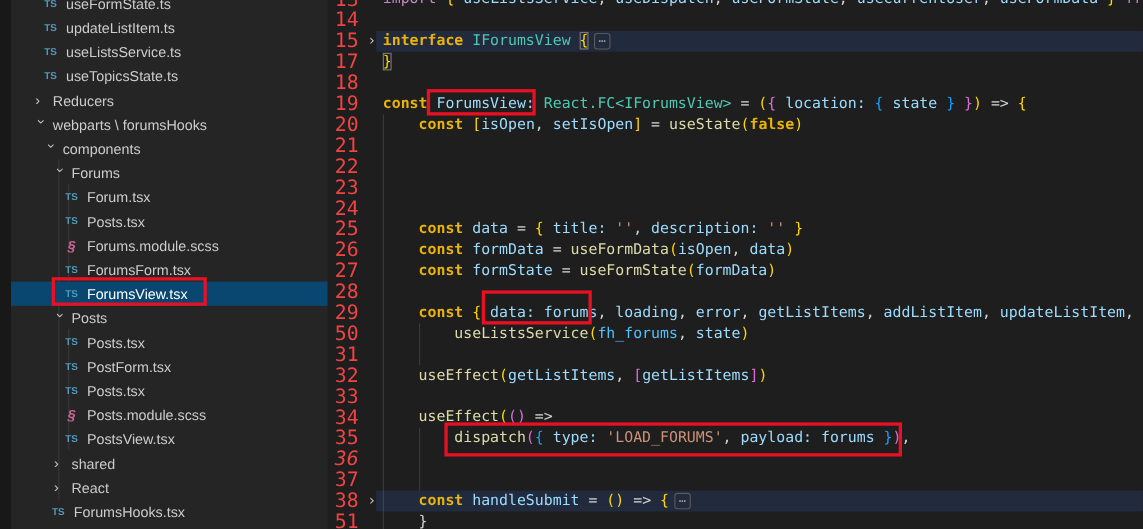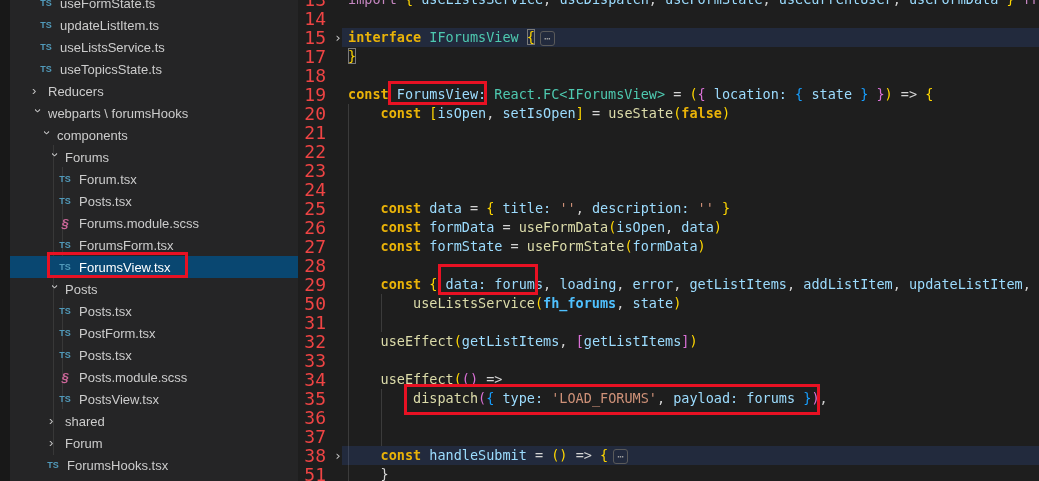--- a/index.html
+++ b/index.html
@@ -34,21 +34,21 @@
   .tk-kw  { color:#eab308;font-weight:bold; }
   .tk-ctl { color:#c586c0; }
   .tk-type{ color:#4ec9b0; }
   .tk-var { color:#9cdcfe; }
   .tk-fn  { color:#dcdcaa; }
   .tk-str { color:#ce9178; }
   .tk-p   { color:#d4d4d4; }
   .tk-b1  { color:#ffd700; }
   .tk-b2  { color:#da70d6; }
   .tk-b3  { color:#179fff; }
-  .tk-c2  { color:#4fc1ff;font-weight:bold; }
+  .tk-c2  { color:#4fc1ff; }
   .tk-bm  { outline:1px solid #7a7a7a; outline-offset:-1px; }
   .tk-fold{ color:#a0a0a0; border:1px solid #5a5a5a; border-radius:3px; padding:0 3px;
             margin-left:5px; font-size:11px; }
   .ind-guide { position:absolute; width:1px; background:#3b3b3b; }
 
   
   .anno { position:absolute; border:3px solid #e81123; background:transparent; }
   #anno-file   { left:47px;  top:252px; width:141px; height:26px; }
   #anno-decl   { left:388px; top:81px;  width:99px;  height:24px; }
   #anno-data   { left:438px; top:264px; width:100px; height:31px; }
@@ -140,21 +140,21 @@
         <div class="tree-row" style="top: 388px; padding-left: 47px;">
           <span class="ic-ts">TS</span>
           <span>PostsView.tsx</span>
         </div>
         <div class="tree-row" style="top: 410px; padding-left: 39px;">
           <span class="chev">›</span>
           <span>shared</span>
         </div>
         <div class="tree-row" style="top: 432px; padding-left: 39px;">
           <span class="chev">›</span>
-          <span>Forum</span>
+          <span>React</span>
         </div>
         <div class="tree-row" style="top: 454px; padding-left: 35px;">
           <span class="ic-ts">TS</span>
           <span>ForumsHooks.tsx</span>
         </div>
         <div class="tree-row" style="top: 476px; padding-left: 35px;">
           <span class="ic-scss">§</span>
           <span></span>
         </div>
       </div>
@@ -181,21 +181,21 @@
         <div class="code-line" style="top: 218px;"><span class="lnum">26</span><span class="code-text"><span class="tk-p">    </span><span class="tk-kw">const</span><span class="tk-p"> </span><span class="tk-var">formData</span><span class="tk-p"> = </span><span class="tk-fn">useFormData</span><span class="tk-b1">(</span><span class="tk-var">isOpen</span><span class="tk-p">, </span><span class="tk-var">data</span><span class="tk-b1">)</span></span></div>
         <div class="code-line" style="top: 237px;"><span class="lnum">27</span><span class="code-text"><span class="tk-p">    </span><span class="tk-kw">const</span><span class="tk-p"> </span><span class="tk-var">formState</span><span class="tk-p"> = </span><span class="tk-fn">useFormState</span><span class="tk-b1">(</span><span class="tk-var">formData</span><span class="tk-b1">)</span></span></div>
         <div class="code-line" style="top: 256px; padding-left: 20px;"><span class="lnum">28</span><span class="code-text"></span></div>
         <div class="code-line" style="top: 275px;"><span class="lnum">29</span><span class="code-text"><span class="tk-p">    </span><span class="tk-kw">const</span><span class="tk-p"> </span><span class="tk-b1">{ </span><span class="tk-var">data: forums</span><span class="tk-p">, </span><span class="tk-var">loading</span><span class="tk-p">, </span><span class="tk-var">error</span><span class="tk-p">, </span><span class="tk-var">getListItems</span><span class="tk-p">, </span><span class="tk-var">addListItem</span><span class="tk-p">, </span><span class="tk-var">updateListItem</span><span class="tk-p">, </span></span></div>
         <div class="code-line" style="top: 294px;"><span class="lnum">50</span><span class="code-text"><span class="tk-p">        </span><span class="tk-fn">useListsService</span><span class="tk-b1">(</span><span class="tk-c2">fh_forums</span><span class="tk-p">, </span><span class="tk-var">state</span><span class="tk-b1">)</span></span></div>
         <div class="code-line" style="top: 313px;"><span class="lnum">31</span><span class="code-text"></span></div>
         <div class="code-line" style="top: 332px;"><span class="lnum">32</span><span class="code-text"><span class="tk-p">    </span><span class="tk-fn">useEffect</span><span class="tk-b1">(</span><span class="tk-var">getListItems</span><span class="tk-p">, </span><span class="tk-b2">[</span><span class="tk-var">getListItems</span><span class="tk-b2">]</span><span class="tk-b1">)</span></span></div>
         <div class="code-line" style="top: 351px;"><span class="lnum">33</span><span class="code-text"></span></div>
         <div class="code-line" style="top: 370px;"><span class="lnum">34</span><span class="code-text"><span class="tk-p">    </span><span class="tk-fn">useEffect</span><span class="tk-b1">(</span><span class="tk-b2">()</span><span class="tk-p"> =&gt;</span></span></div>
         <div class="code-line" style="top: 389px;"><span class="lnum">35</span><span class="code-text"><span class="tk-p">        </span><span class="tk-fn">dispatch</span><span class="tk-b2">(</span><span class="tk-b3">{ </span><span class="tk-var">type:</span><span class="tk-str"> 'LOAD_FORUMS'</span><span class="tk-p">, </span><span class="tk-var">payload:</span><span class="tk-p"> </span><span class="tk-var">forums</span><span class="tk-b3"> }</span><span class="tk-b2">)</span><span class="tk-p">,</span></span></div>
-        <div class="code-line" style="top: 408px;"><span class="lnum">36</span></div>
+        <div class="code-line" style="top: 408px; font-style: italic;"><span class="lnum">36</span></div>
         <div class="code-line" style="top: 427px;"><span class="lnum">37</span><span class="code-text"></span></div>
         <div class="line-hl" style="top: 446px;"></div>
         <div class="code-line" style="top: 446px;"><span class="lnum">38</span><span class="fold-chev">›</span><span class="code-text"><span class="tk-p">    </span><span class="tk-kw">const</span><span class="tk-p"> </span><span class="tk-var">handleSubmit</span><span class="tk-p"> = </span><span class="tk-b1">()</span><span class="tk-p"> =&gt; </span><span class="tk-b1">{</span><span class="tk-fold">⋯</span></span></div>
         <div class="code-line" style="top: 465px;"><span class="lnum">51</span><span class="code-text"><span class="tk-p">    }</span></span></div>
       </div>
   </div>
 
   <div class="anno" id="anno-file"></div>
   <div class="anno" id="anno-decl"></div>
   <div class="anno" id="anno-data"></div>

